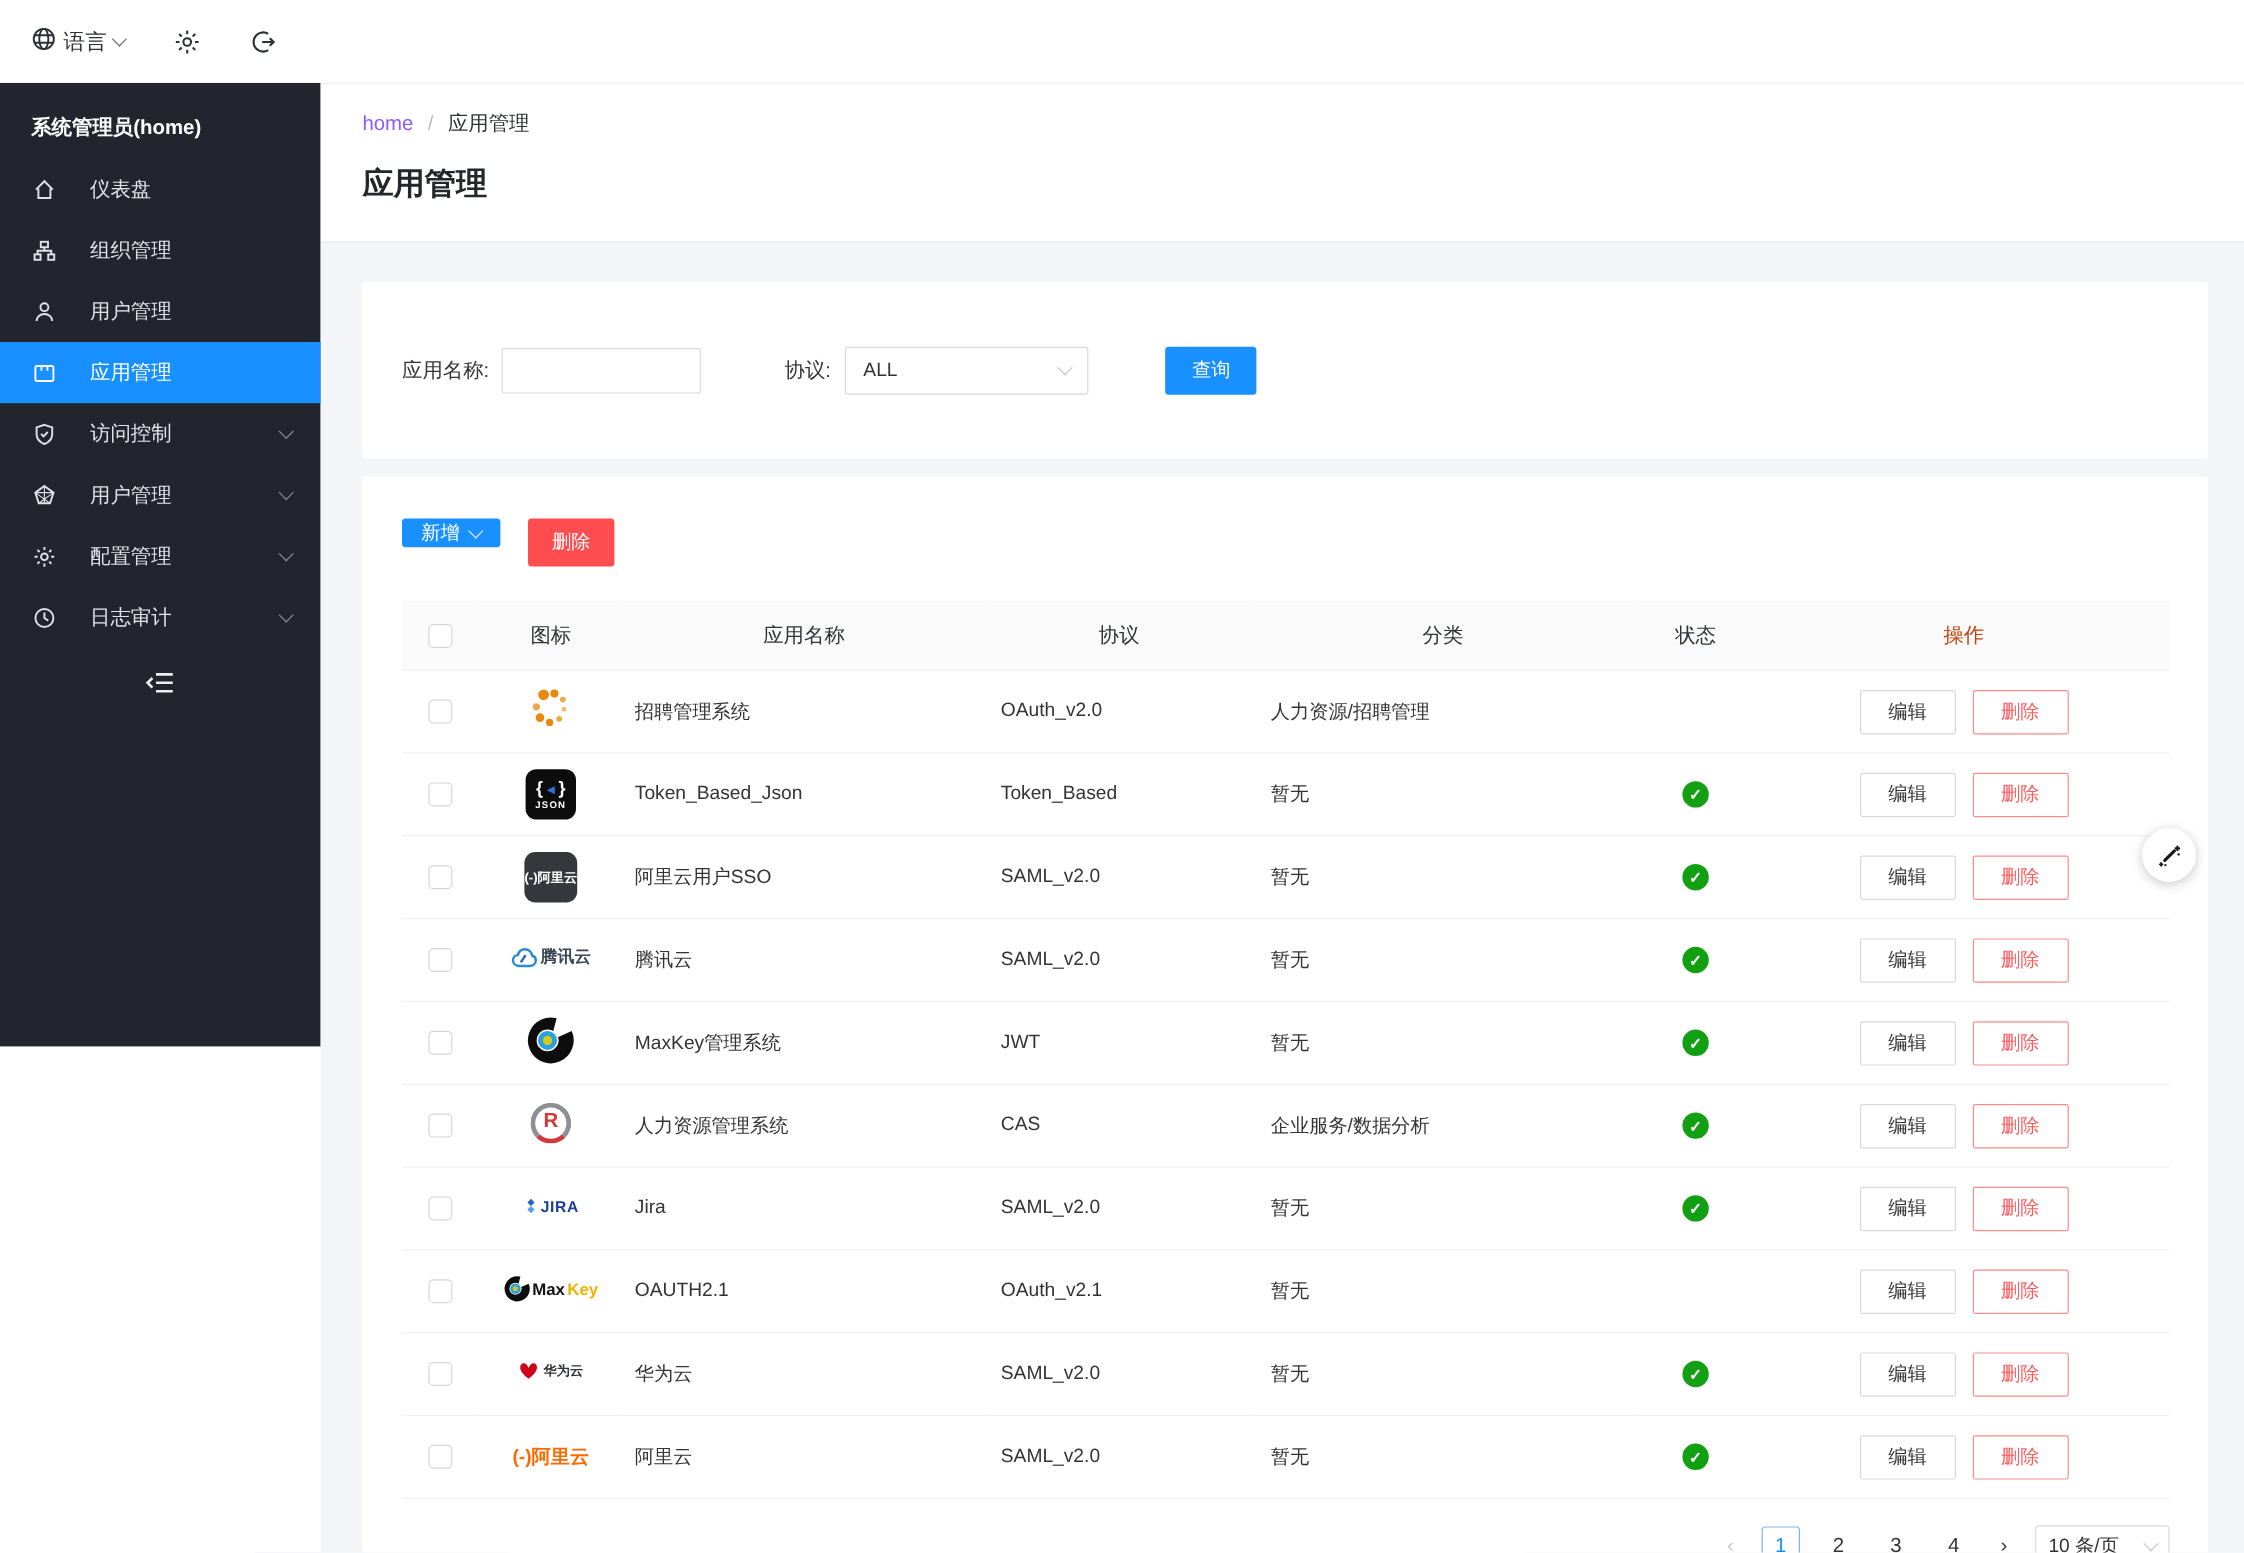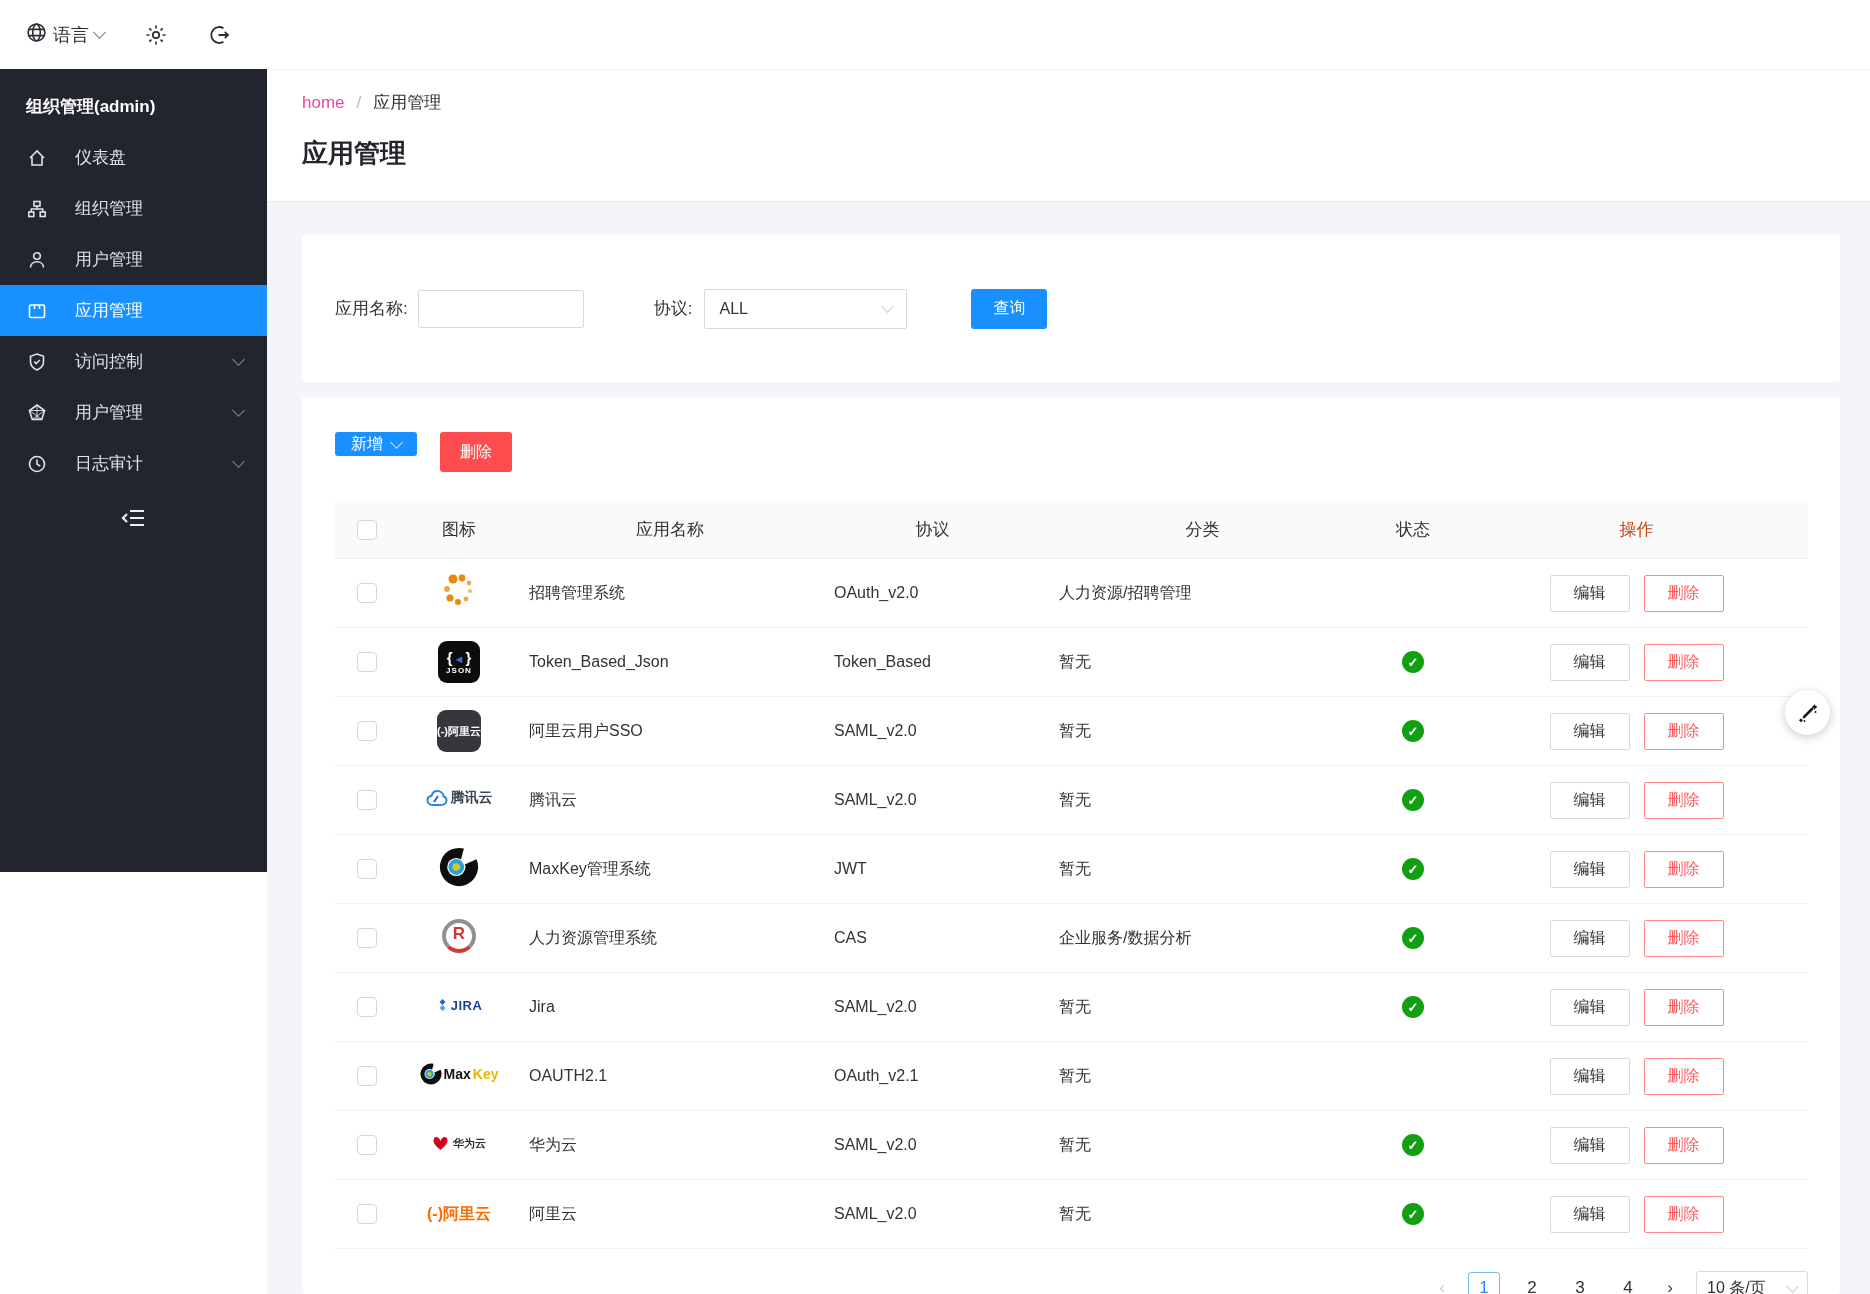--- a/index.html
+++ b/index.html
@@ -23,21 +23,21 @@
   .nav-item{height:51px;display:flex;align-items:center;gap:28px;padding:0 24px 0 27px;color:#dfe2e8;font-size:17px;cursor:pointer;}
   .nav-item .nicon{width:20px;height:20px;flex:0 0 20px;display:inline-flex;}
   .nav-item .grow{flex:1;}
   .nav-item .chev{border-color:#868b94;}
   .nav-item.active{background:#1890ff;color:#fff;}
   .collapse-btn{margin:18px auto 0;width:40px;display:flex;justify-content:center;cursor:pointer;}
   
   .main{position:absolute;top:69px;left:267px;right:0;bottom:0;background:#f3f5f9;}
   .page-head{height:133px;background:#fff;border-bottom:1px solid #e9ebf0;box-sizing:border-box;padding:22px 0 0 35px;}
   .breadcrumb{font-size:17px;display:flex;gap:12px;align-items:center;}
-  .bc-home{color:#ec4899;cursor:pointer;}
+  .bc-home{color:#8b5cf6;cursor:pointer;}
   .bc-sep{color:#b9bcc2;}
   .bc-cur{color:#2e3238;}
   .page-title{font-size:26px;font-weight:bold;color:#23262b;margin-top:22px;}
   .content{padding:33px 30px 0 35px;}
   .card{background:#fff;border-radius:3px;box-sizing:border-box;}
   .filter-card{height:147px;display:flex;align-items:center;padding-left:33px;margin-bottom:15px;}
   .f-label{font-size:17px;color:#333;}
   .f-input{width:166px;height:38px;border:1px solid #d9d9d9;border-radius:2px;margin-left:10px;outline:none;
            font-size:15px;padding:0 8px;box-sizing:border-box;}
   .f-select{width:203px;height:40px;border:1px solid #d9d9d9;border-radius:2px;margin-left:12px;background:#fff;
@@ -129,21 +129,21 @@
       <span class="hicon">
         <svg width="24" height="24" viewBox="0 0 24 24" fill="none" stroke="#2b2f36" stroke-width="1.8">
           <path d="M15.5 5.2A8 8 0 1 0 15.5 18.8"></path>
           <path d="M10.5 12h9.5M16.8 8.8L20 12l-3.2 3.2"></path>
         </svg>
       </span>
     </div>
   </header>
 
   <aside class="sidebar">
-    <div class="side-user">组织管理(admin)</div>
+    <div class="side-user">系统管理员(home)</div>
     <nav id="side-nav">
         <div class="nav-item">
           <span class="nicon">
             <svg width="20" height="20" viewBox="0 0 20 20" fill="none" stroke="#dfe2e8" stroke-width="1.6">
               <path d="M3 10l7-7 7 7M5 9v8h10V9"></path>
             </svg>
           </span>
           <span>仪表盘</span>
           <span class="grow"></span>
         </div>
@@ -191,20 +191,31 @@
           <span class="chev"></span>
         </div>
         <div class="nav-item">
           <span class="nicon">
             <svg width="20" height="20" viewBox="0 0 20 20" fill="none" stroke="#dfe2e8" stroke-width="1.6">
               <path d="M10 2l7.6 5.5-2.9 8.9H5.3L2.4 7.5z"></path>
               <path d="M10 2v14.4M2.4 7.5l15.2 0M5.3 16.4L17.6 7.5M14.7 16.4L2.4 7.5" stroke-width="0.9"></path>
             </svg>
           </span>
           <span>用户管理</span>
+          <span class="grow"></span>
+          <span class="chev"></span>
+        </div>
+        <div class="nav-item">
+          <span class="nicon">
+            <svg width="20" height="20" viewBox="0 0 20 20" fill="none" stroke="#dfe2e8" stroke-width="1.6">
+              <circle cx="10" cy="10" r="2.8"></circle>
+              <path d="M10 1.8v2.6M10 15.6v2.6M1.8 10h2.6M15.6 10h2.6M4.2 4.2l1.8 1.8M14 14l1.8 1.8M15.8 4.2L14 6M6 14l-1.8 1.8"></path>
+            </svg>
+          </span>
+          <span>配置管理</span>
           <span class="grow"></span>
           <span class="chev"></span>
         </div>
         <div class="nav-item">
           <span class="nicon">
             <svg width="20" height="20" viewBox="0 0 20 20" fill="none" stroke="#dfe2e8" stroke-width="1.6">
               <circle cx="10" cy="10" r="7.5"></circle>
               <path d="M10 5.5V10l3.2 2.2"></path>
             </svg>
           </span>

